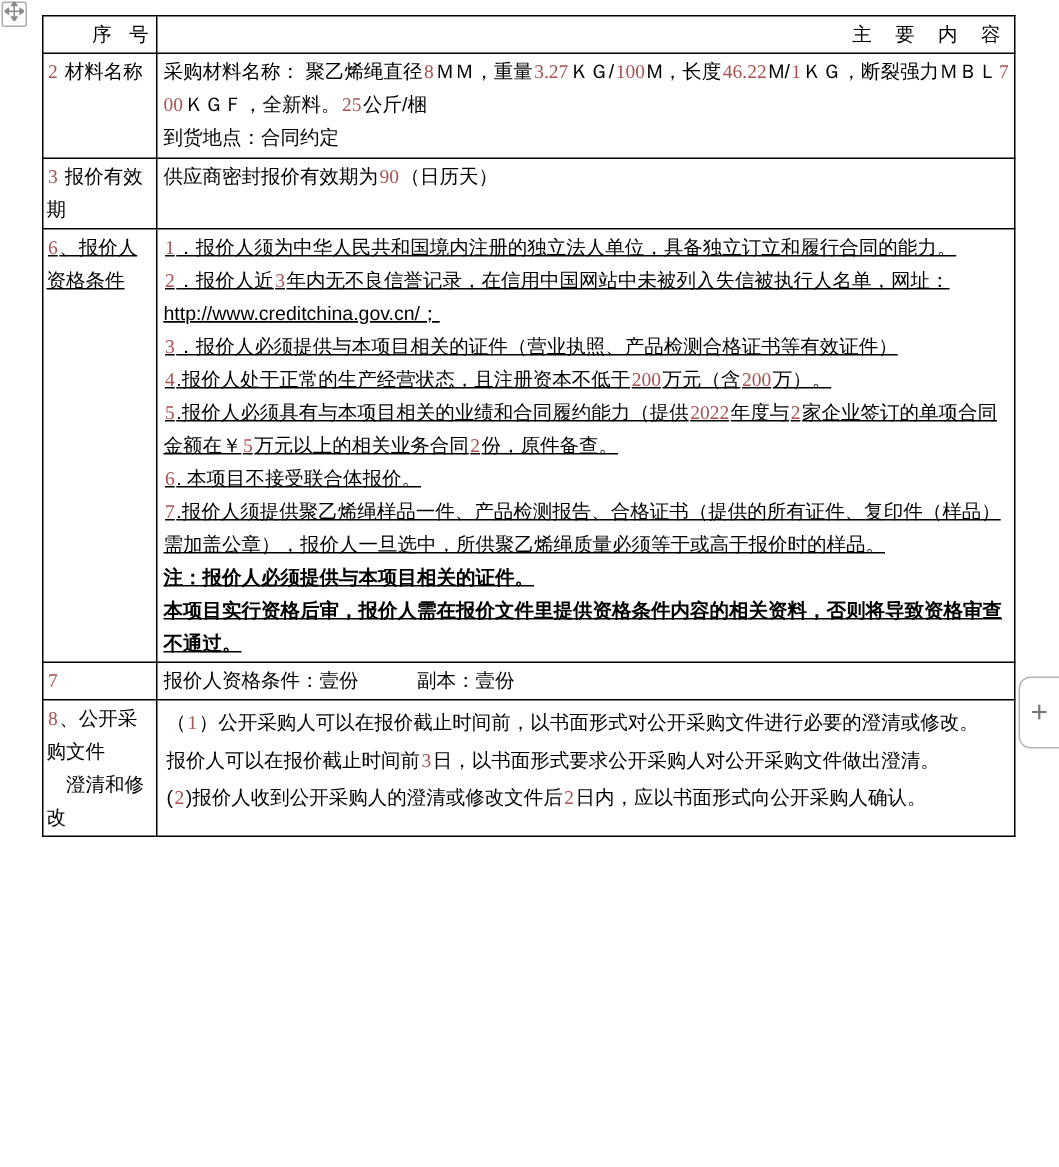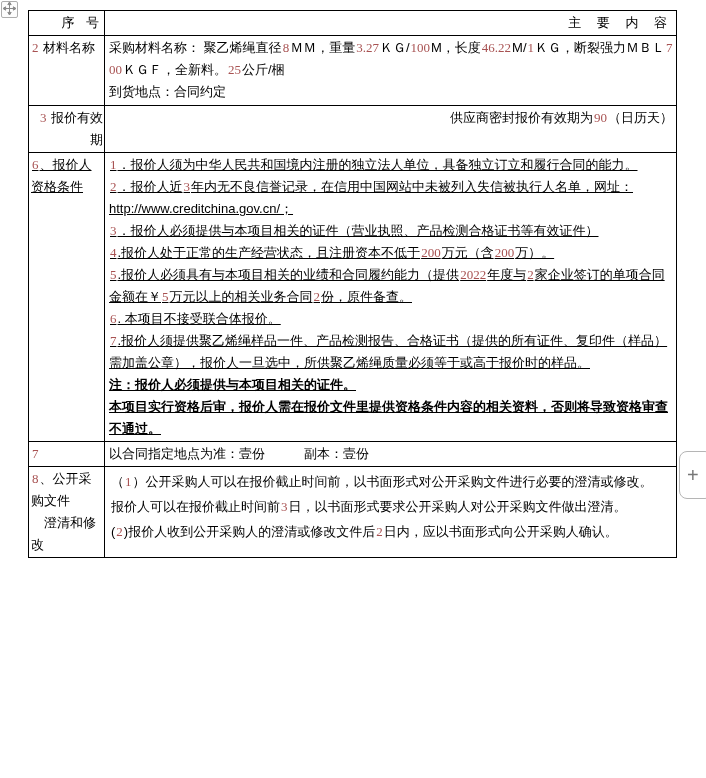--- a/index.html
+++ b/index.html
@@ -20,21 +20,21 @@
   td.no-col { width:76px; padding:1px 1px 1px 2px; vertical-align:middle;
     white-space:pre-wrap; }
   td.content-col { padding:1px 3px 1px 4px; }
 
   tr.hdr td { height:23px; vertical-align:middle;text-align:right; }
   tr.hdr .no-col { padding-left:9px; letter-spacing:4px; }
   tr.hdr .content-col { letter-spacing:6px; }
 
   tr.r1 td { height:67px; }
   tr.r2 td { height:70px;margin-top:17px; }
-  tr.r3 td { height:45px;text-align:right; }
+  tr.r3 td { height:45px; }
   tr.r4 td { height:68px; }
   tr.r5 td { height:110px; }
   tr.r6 td { height:272px;text-decoration:underline; }
   tr.r7 td { height:25px; }
   tr.r8 td { height:83px; }
   tr.r8 .content-col .line { margin:3px 0; }
   tr.r8 .content-col { padding-left:6px; }
 
   .line { white-space:pre-wrap; word-break:break-all; }
   .bold { font-weight:bold; }
@@ -106,21 +106,21 @@
       <div class="line"><span class="num">6</span>. 本项目不接受联合体报价。</div>
       <div class="line"><span class="num">7</span>.报价人须提供聚乙烯绳样品一件、产品检测报告、合格证书（提供的所有证件、复印件（样品）需加盖公章），报价人一旦选中，所供聚乙烯绳质量必须等于或高于报价时的样品。</div>
       <div class="line bold">注：报价人必须提供与本项目相关的证件。</div>
       <div class="line bold">本项目实行资格后审，报价人需在报价文件里提供资格条件内容的相关资料，否则将导致资格审查不通过。</div>
     </td>
   </tr>
 
   <tr class="r7">
     <td class="no-col"><span class="num">7</span></td>
     <td class="content-col">
-      <div class="line">以合同指定地点为准：壹份　　　副本：壹份</div>
+      <div class="line">报价人资格条件：壹份　　　副本：壹份</div>
     </td>
   </tr>
 
   <tr class="r8">
     <td class="no-col"><span class="num">8</span>、公开采购文件
 　澄清和修改</td>
     <td class="content-col">
       <div class="line">（<span class="num">1</span>）公开采购人可以在报价截止时间前，以书面形式对公开采购文件进行必要的澄清或修改。</div>
       <div class="line">报价人可以在报价截止时间前<span class="num">3</span>日，以书面形式要求公开采购人对公开采购文件做出澄清。</div>
       <div class="line">(<span class="num">2</span>)报价人收到公开采购人的澄清或修改文件后<span class="num">2</span>日内，应以书面形式向公开采购人确认。</div>

